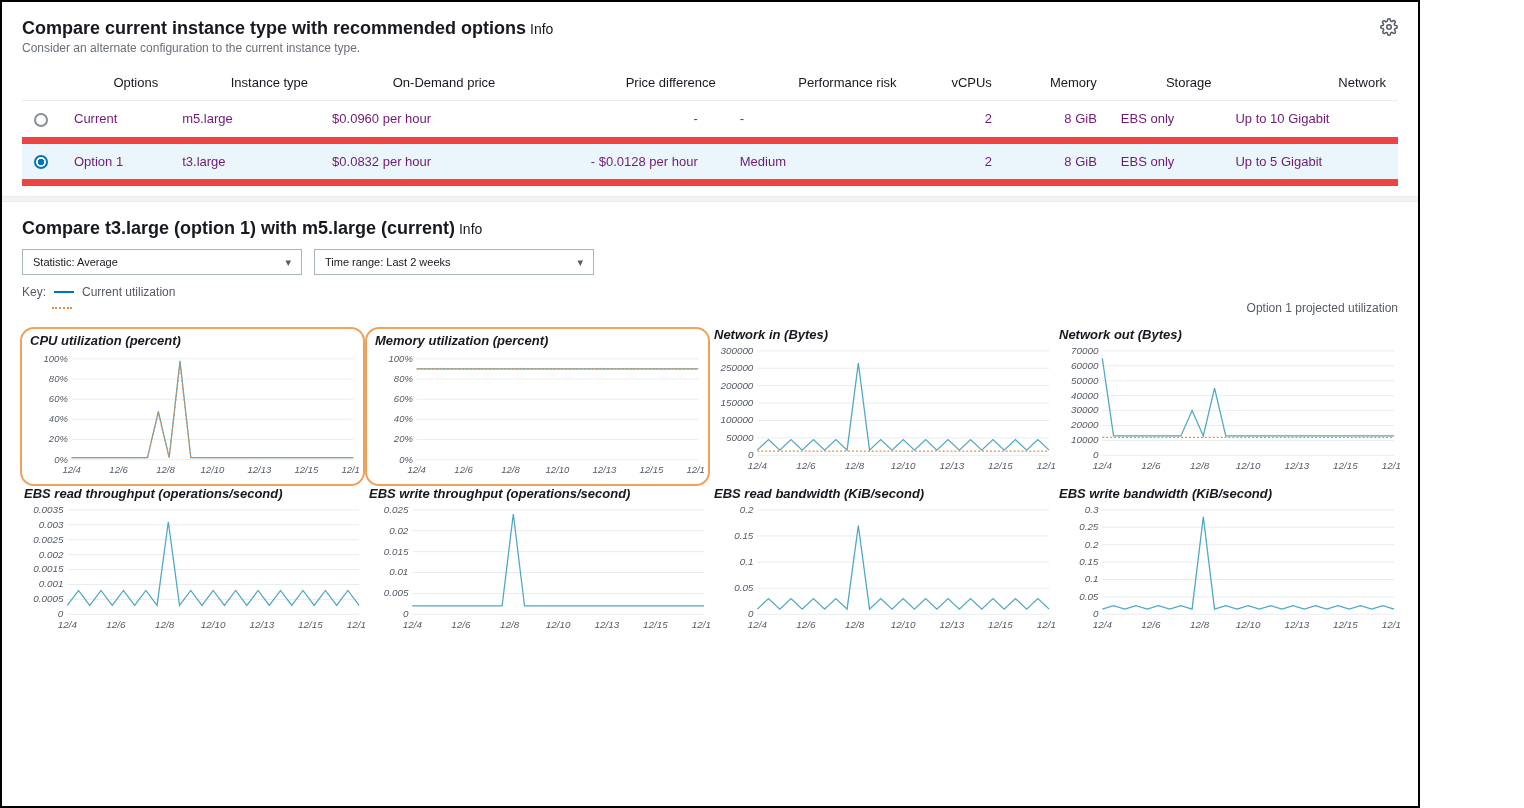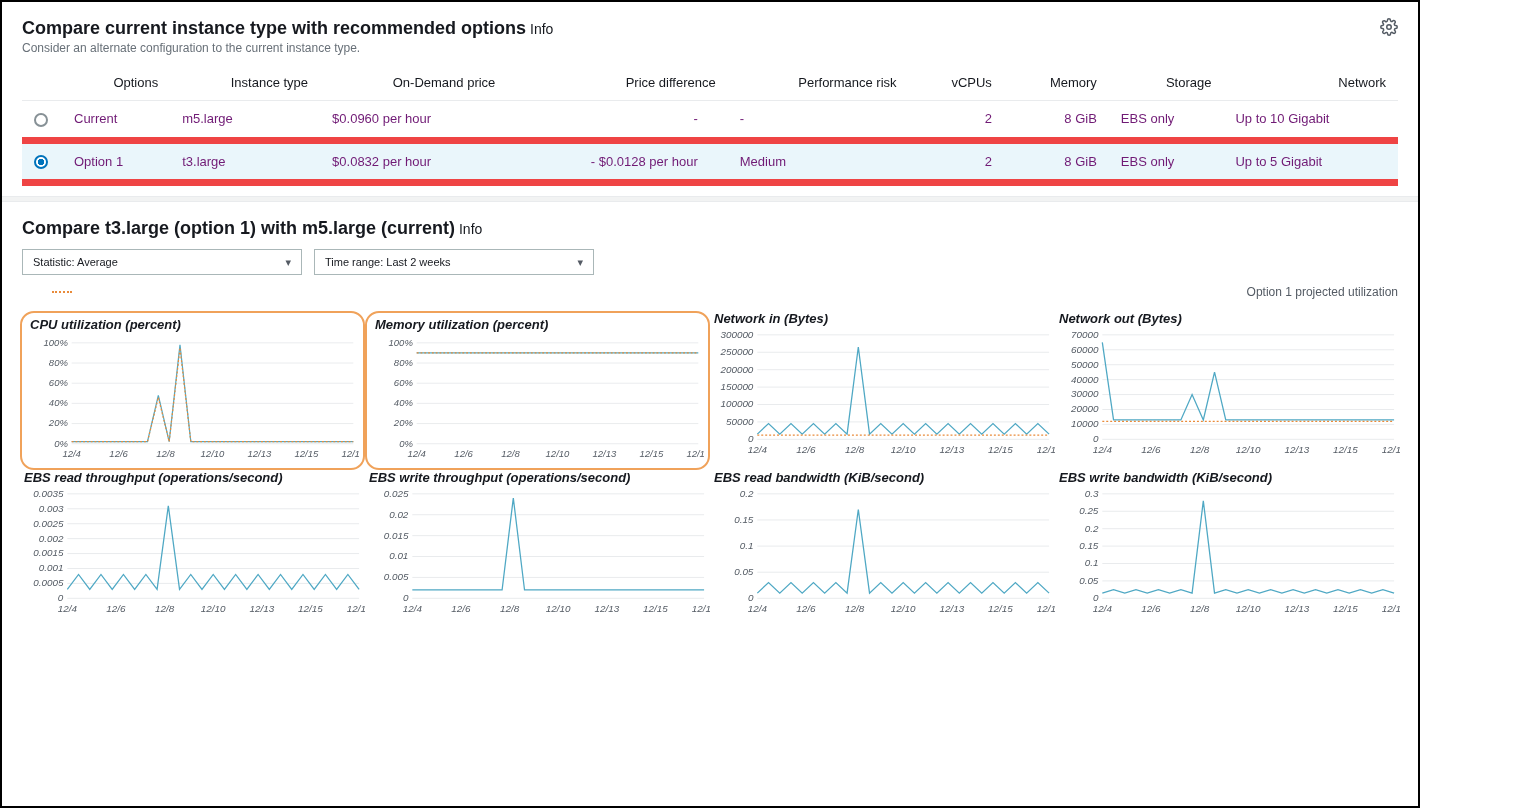--- a/index.html
+++ b/index.html
@@ -101,20 +101,25 @@
 <div class="panel" style="padding-bottom:4px;">
   <span class="panel-title">Compare t3.large (option 1) with m5.large (current)</span>
   <span class="info">Info</span>
   <div class="controls">
     <div class="select">Statistic: Average</div>
     <div class="select">Time range: Last 2 weeks</div>
   </div>
 </div>
 
 <div class="key">
+  <div class="key-row">
+    <span>Key:</span>
+    <span class="key-line"></span>
+    <span>Current utilization</span>
+  </div>
   <div class="key-row" style="margin-left:30px;justify-content:space-between;">
     <span class="key-dots"></span>
     <span>Option 1 projected utilization</span>
   </div>
 </div>
 
 <div class="charts" id="charts-grid">
       <div class="chart hl">
         <div class="chart-title">CPU utilization (percent)</div>
         <div class="plot"><svg class="axes" viewBox="0 0 350 130">

